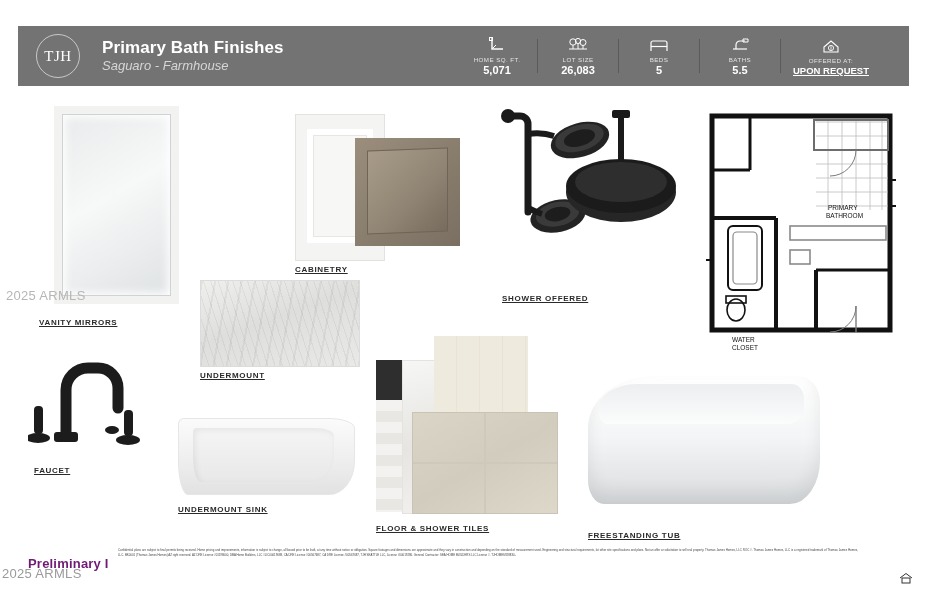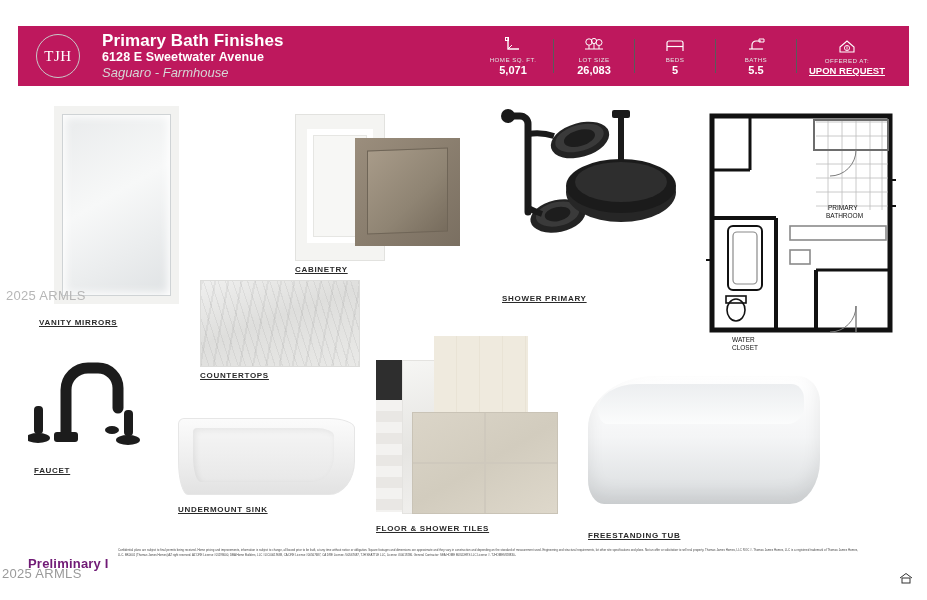--- a/index.html
+++ b/index.html
@@ -22,21 +22,21 @@
     background: #ffffff;
   }
 
   
   .header {
     position: absolute;
     left: 18px;
     top: 26px;
     width: 891px;
     height: 60px;
-    background: #be185d;
+    background: #737373;
     display: flex;
     align-items: center;
     color: #ffffff;
   }
   .logo-badge {
     width: 42px;
     height: 42px;
     margin-left: 18px;
     border: 1.5px solid #c9c9c9;
     border-radius: 50%;
@@ -68,21 +68,21 @@
     font-size: 13px;
     font-style: italic;
     color: #d6d6d6;
     margin-top: 2px;
   }
   .specs {
     margin-left: auto;
     display: flex;
     align-items: center;
     height: 46px;
-    padding-right: 12px;
+    padding-right: 28px;
   }
   .spec {
     display: flex;
     flex-direction: column;
     align-items: center;
     justify-content: center;
     padding: 0 12px;
     min-width: 56px;
   }
   .spec .ic {
@@ -285,21 +285,20 @@
 <div class="page">
 
   <div class="header">
 
     <div class="logo-badge">
       <span>TJH</span>
     </div>
 
     <div class="title-block">
       <div class="title-main">Primary Bath Finishes</div>
-      <div class="title-addr">6128 E Sweetwater Avenue</div>
       <div class="title-sub">Saguaro - Farmhouse</div>
     </div>
 
     <div class="specs">
 
       <div class="spec">
         <div class="ic">
           <svg width="18" height="17" viewBox="0 0 18 17">
             <path d="M4 2 V13 H15" stroke="#fff" stroke-width="1.4" fill="none"></path>
             <path d="M4 13 L8 9" stroke="#fff" stroke-width="1" fill="none"></path>
@@ -400,21 +399,21 @@
       <ellipse cx="64" cy="110" rx="13" ry="7" fill="#1d1d1d" transform="rotate(-12 64 112)"></ellipse>
       <path d="M34 104 q8 4 14 6" stroke="#1a1a1a" stroke-width="6" fill="none"></path>
 
       <rect x="118" y="6" width="18" height="8" rx="2" fill="#1a1a1a"></rect>
       <rect x="124" y="12" width="6" height="48" fill="#1a1a1a"></rect>
       <ellipse cx="127" cy="88" rx="55" ry="30" fill="#262626"></ellipse>
       <ellipse cx="127" cy="82" rx="55" ry="27" fill="#1b1b1b"></ellipse>
       <ellipse cx="127" cy="78" rx="46" ry="20" fill="#2e2e2e"></ellipse>
     </svg>
   </div>
-  <div class="caption" style="left:502px; top:294px; width:190px;">SHOWER PRIMARY</div>
+  <div class="caption" style="left:502px; top:294px; width:190px;">SHOWER OFFERED</div>
 
   <div class="plan">
     <svg width="190" height="250" viewBox="0 0 190 250">
       <g stroke="#111" fill="none">
 
         <rect x="6" y="6" width="178" height="214" stroke-width="5"></rect>
 
         <path d="M6 108 H70" stroke-width="4"></path>
         <path d="M70 108 V220" stroke-width="4"></path>
         <path d="M110 160 V220" stroke-width="4"></path>
@@ -445,21 +444,21 @@
         <path d="M184 70 h6 M184 96 h6 M0 150 h6" stroke-width="2"></path>
       </g>
       <text x="122" y="100" font-family="Liberation Sans, sans-serif" font-size="6.5" fill="#111">PRIMARY</text>
       <text x="120" y="108" font-family="Liberation Sans, sans-serif" font-size="6.5" fill="#111">BATHROOM</text>
       <text x="26" y="232" font-family="Liberation Sans, sans-serif" font-size="6.5" fill="#111">WATER</text>
       <text x="26" y="240" font-family="Liberation Sans, sans-serif" font-size="6.5" fill="#111">CLOSET</text>
     </svg>
   </div>
 
   <div class="counter"></div>
-  <div class="caption" style="left:200px; top:371px; width:158px;">COUNTERTOPS</div>
+  <div class="caption" style="left:200px; top:371px; width:158px;">UNDERMOUNT</div>
 
   <div class="faucet-wrap">
     <svg width="125" height="120" viewBox="0 0 125 120">
       <path d="M38 104 V58 a22 22 0 0 1 22 -22 h10 a20 20 0 0 1 20 20 v20" stroke="#1c1c1c" stroke-width="11" fill="none" stroke-linecap="round"></path>
       <rect x="26" y="100" width="24" height="10" rx="3" fill="#1c1c1c"></rect>
 
       <rect x="6" y="74" width="9" height="28" rx="4" fill="#1c1c1c"></rect>
       <ellipse cx="10" cy="106" rx="12" ry="5" fill="#1c1c1c"></ellipse>
 
       <rect x="96" y="78" width="9" height="26" rx="4" fill="#1c1c1c"></rect>

